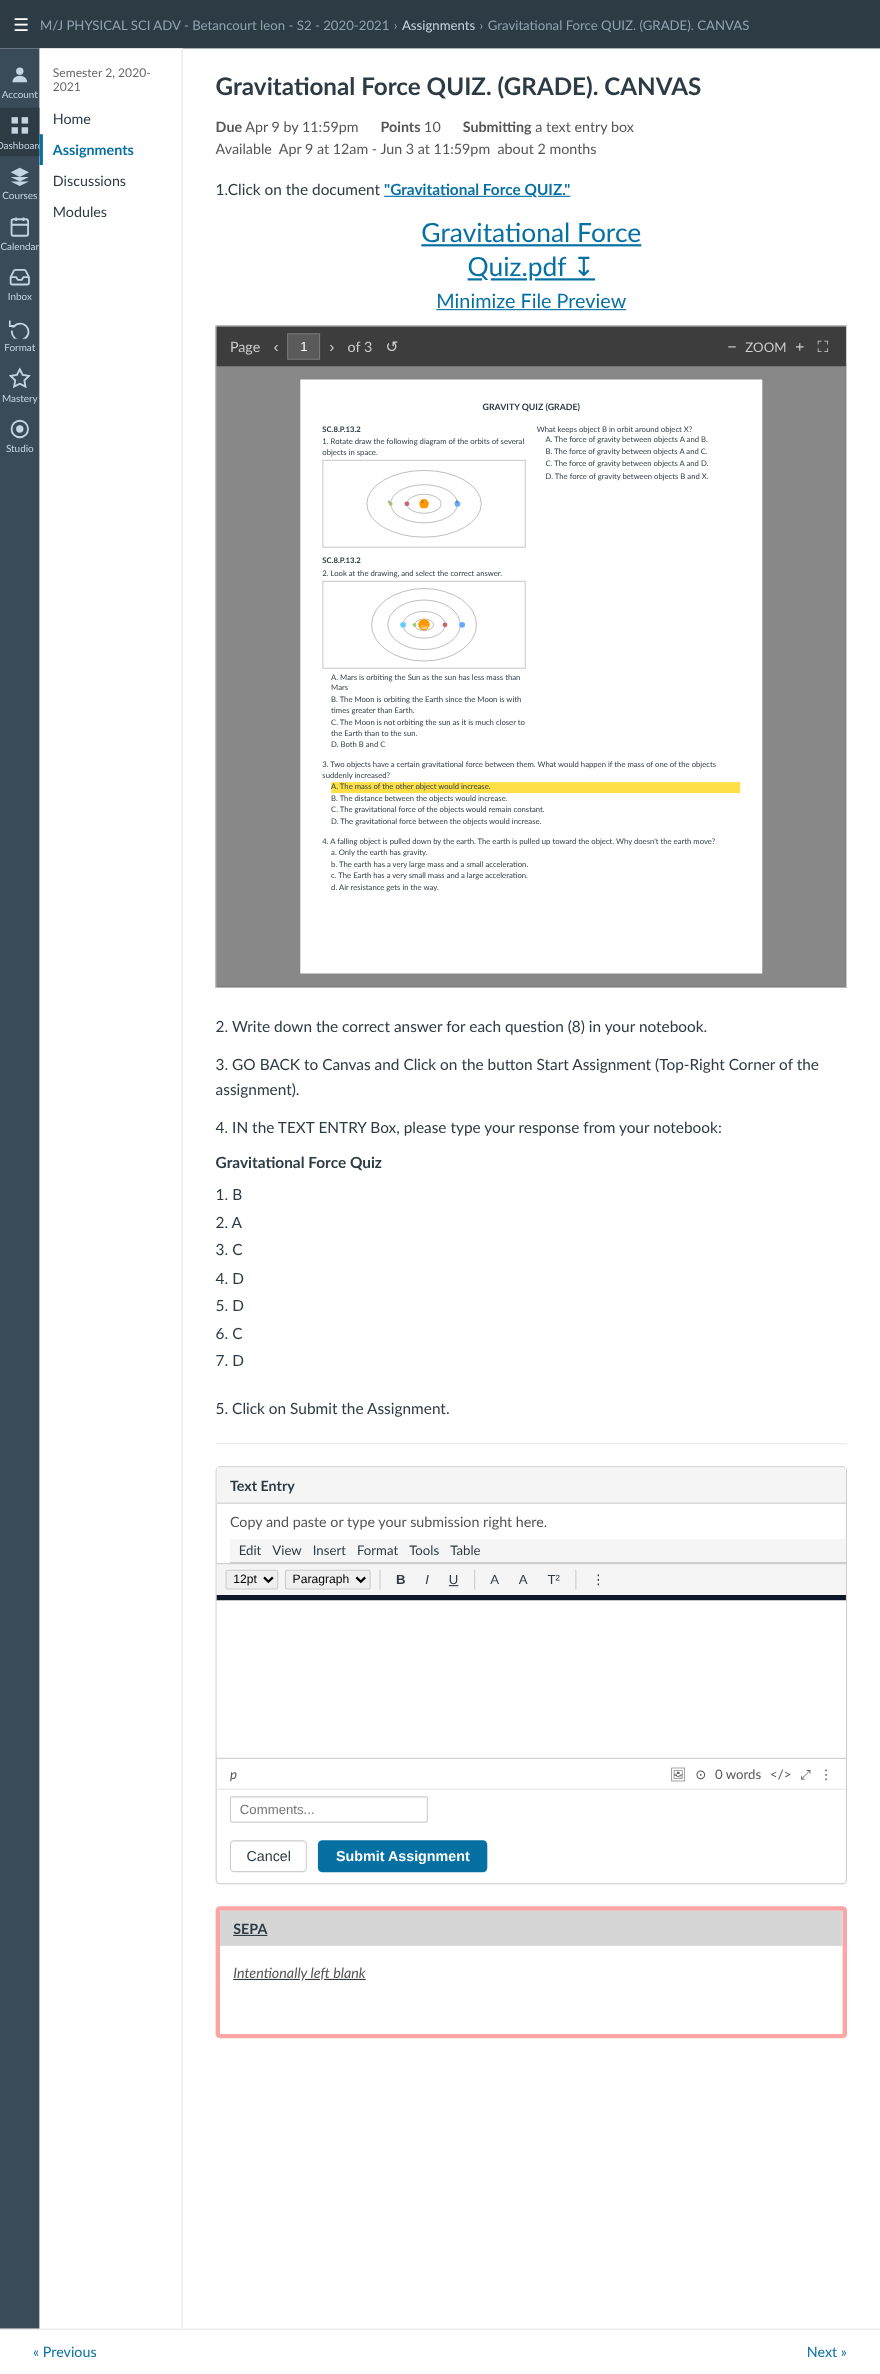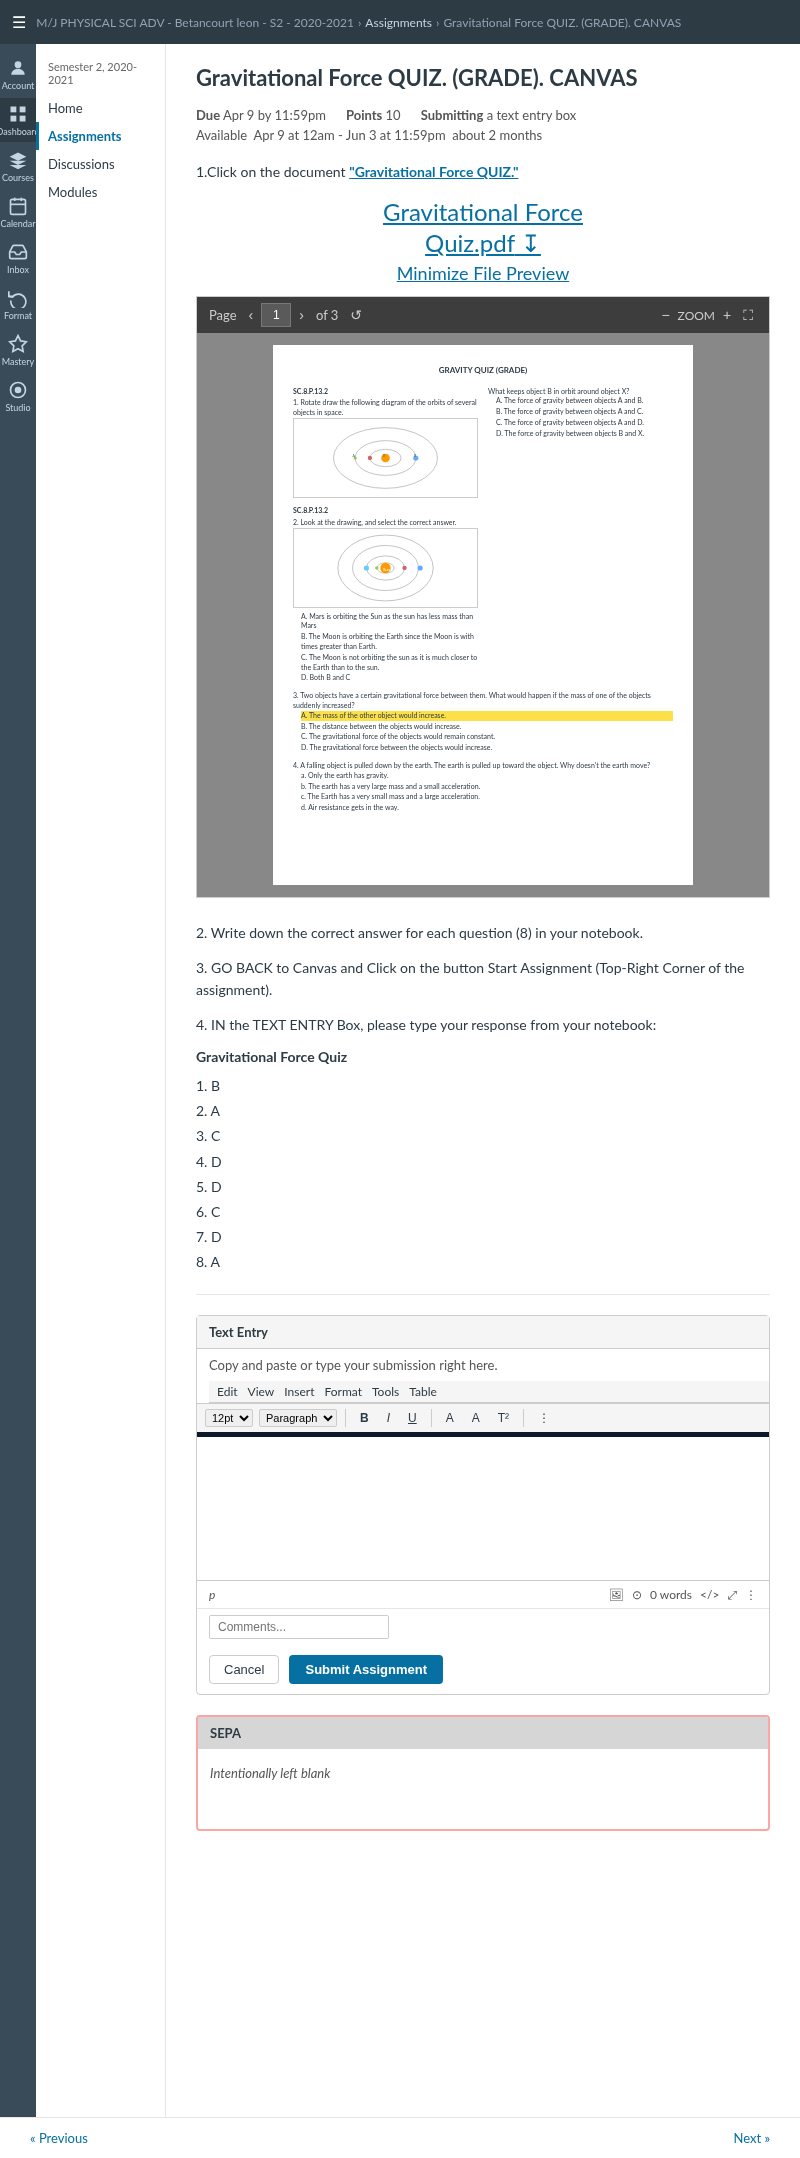--- a/index.html
+++ b/index.html
@@ -359,23 +359,24 @@
       padding: 6px 16px;
       border-radius: 4px;
       cursor: pointer;
       font-size: 13px;
       color: #fff;
       font-weight: bold;
     }
 
     
     .sepa-section {
-      border: 2px solid #fca5a5;
+      border: 4px solid #fca5a5;
       border-radius: 4px;
       margin-bottom: 40px;
+      text-decoration: underline;
     }
     .sepa-header {
       background: #d6d6d6;
       padding: 8px 12px;
       font-size: 13px;
       font-weight: bold;
       color: #2d3b45;
     }
     .sepa-body {
       padding: 16px 12px;
@@ -625,23 +626,23 @@
 
     <div class="quiz-answers">
       <div class="quiz-title">Gravitational Force Quiz</div>
       <div class="answer-item"><span>1.</span> <span>B</span></div>
       <div class="answer-item"><span>2.</span> <span>A</span></div>
       <div class="answer-item"><span>3.</span> <span>C</span></div>
       <div class="answer-item"><span>4.</span> <span>D</span></div>
       <div class="answer-item"><span>5.</span> <span>D</span></div>
       <div class="answer-item"><span>6.</span> <span>C</span></div>
       <div class="answer-item"><span>7.</span> <span>D</span></div>
-      <div class="answer-item"><span>8.</span> <span>A</span></div>
-    </div>
-
+    </div>
+
+    <p class="step-text">5. Click on Submit the Assignment.</p>
 
     <hr class="divider">
 
     <div class="text-entry-section">
       <div class="text-entry-header">Text Entry</div>
       <div class="text-entry-instruction">Copy and paste or type your submission right here.</div>
       <div class="rich-text-menubar">
         <span>Edit</span>
         <span>View</span>
         <span>Insert</span>

